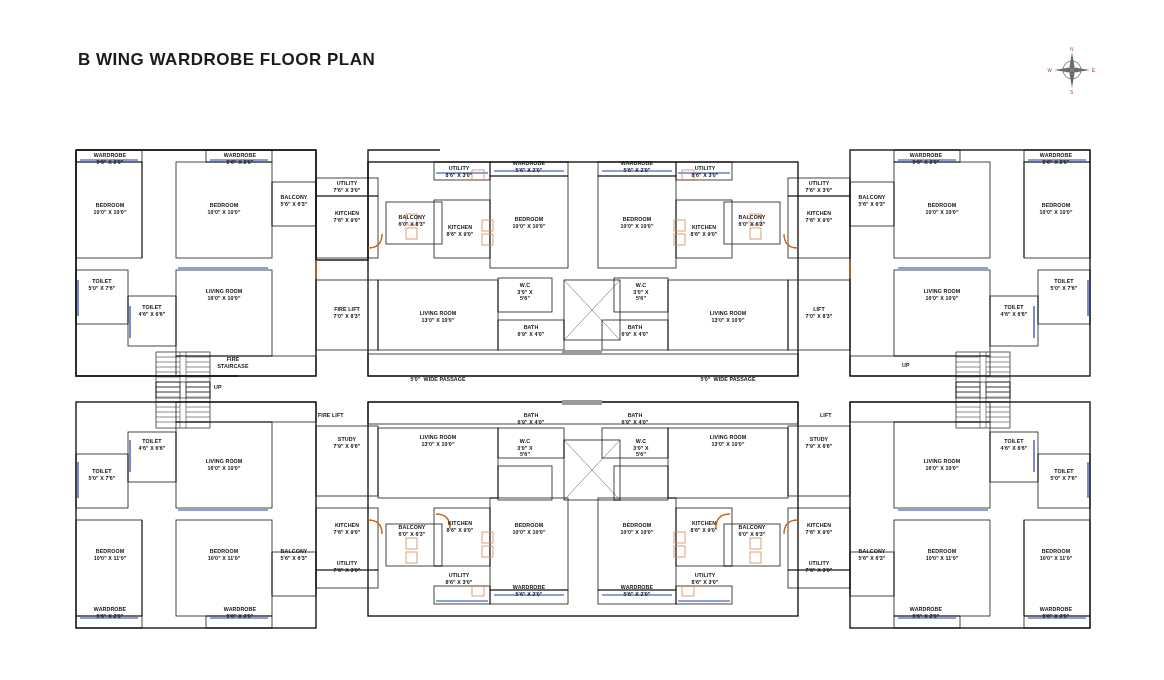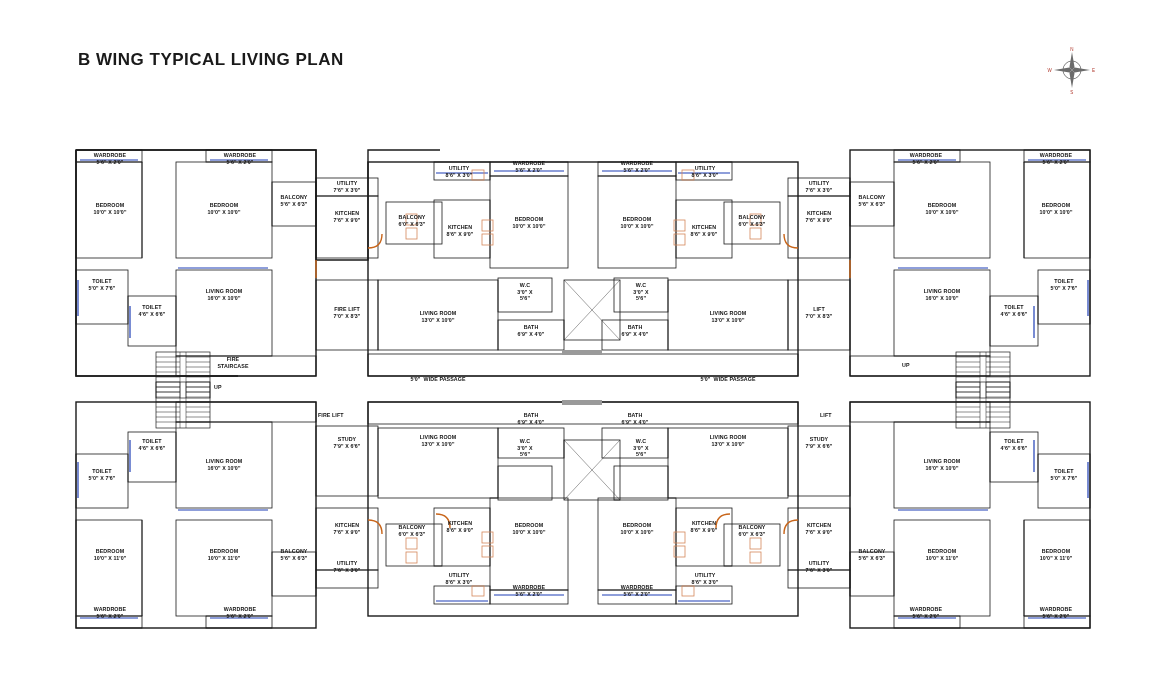--- a/index.html
+++ b/index.html
@@ -13,21 +13,21 @@
   #plan{position:absolute;left:68px;top:140px;width:1030px;height:500px;}
   #plan svg{display:block;}
   .lbl{position:absolute;font-size:5.3px;line-height:1.25;letter-spacing:.1px;
        text-align:center;color:#111;white-space:pre;}
   .lbl.b{font-weight:700;}
   .lbl.l{text-align:left;}
 </style>
 </head>
 <body>
 
-<div id="title">B WING TYPICAL LIVING PLAN</div>
+<div id="title">B WING WARDROBE FLOOR PLAN</div>
 
 <div id="compass">
   <svg width="52" height="52" viewBox="0 0 52 52">
     <g stroke="#333" stroke-width="0.6" fill="none">
       <circle cx="26" cy="26" r="9"></circle>
     </g>
     <g fill="#6b6b6b">
       <polygon points="26,8 28.6,23.4 26,26 23.4,23.4"></polygon>
       <polygon points="26,44 28.6,28.6 26,26 23.4,28.6"></polygon>
       <polygon points="8,26 23.4,28.6 26,26 23.4,23.4"></polygon>

